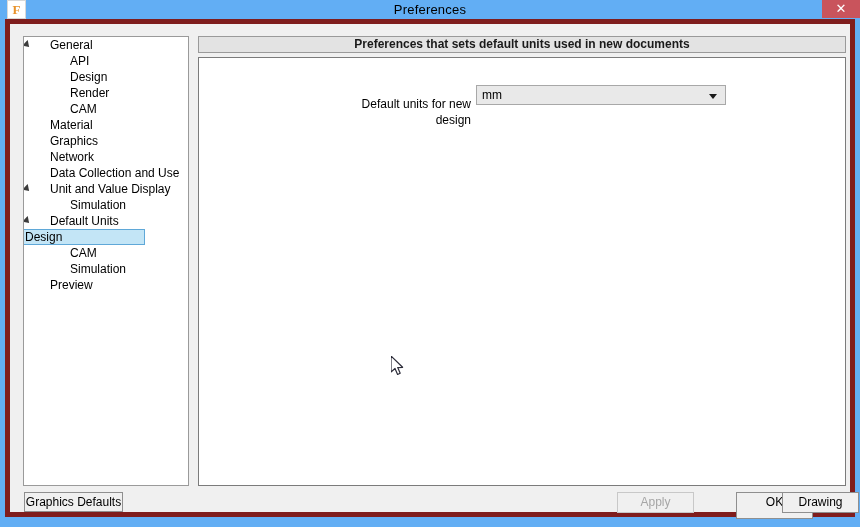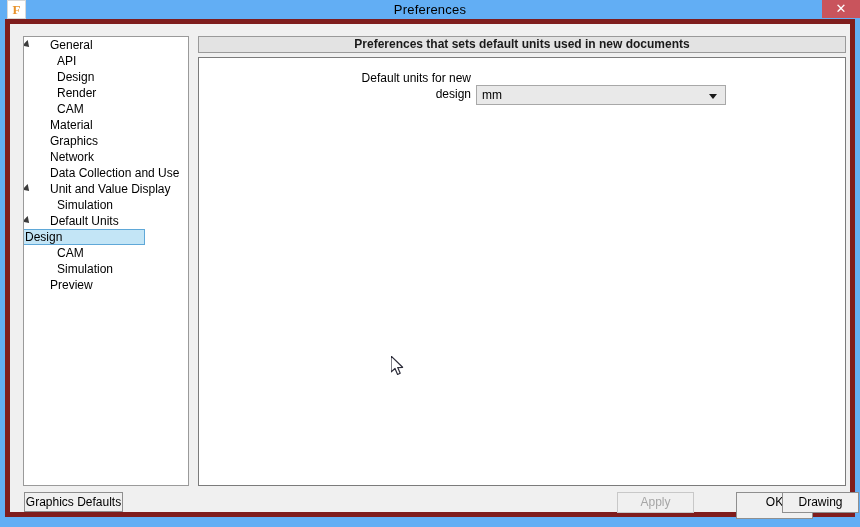--- a/index.html
+++ b/index.html
@@ -109,21 +109,21 @@
     border-left: 6px solid #3c3c3c;
     border-top: 4px solid transparent;
     border-bottom: 4px solid transparent;
     transform: rotate(45deg);
     transform-origin: 3px 4px;
   }
   .tree-label {
     display: inline-block;
   }
   .lvl0 { padding-left: 26px; }
-  .lvl1 { padding-left: 33px; }
+  .lvl1 { padding-left: 46px; }
   .tree-row.sel .tree-label {
     background: #C3E5F6;
     border: 1px solid #5FA8D8;
     box-sizing: border-box;
     margin-left: -3px;
     padding-left: 3px;
     width: 124px;
     height: 16px;
     line-height: 14px;
   }
@@ -146,21 +146,21 @@
     position: absolute;
     left: 188px; top: 33px;
     width: 648px; height: 429px;
     background: #ffffff;
     border: 1px solid #7b7b7b;
     box-sizing: border-box;
   }
 
   .field-label {
     position: absolute;
-    left: 128px; top: 12px;
+    left: 128px; top: 38px;
     width: 144px;
     text-align: right;
     font-size: 12px;
     line-height: 16px;
     color: #000;
   }
   .combo {
     position: absolute;
     left: 277px; top: 27px;
     width: 250px; height: 20px;

